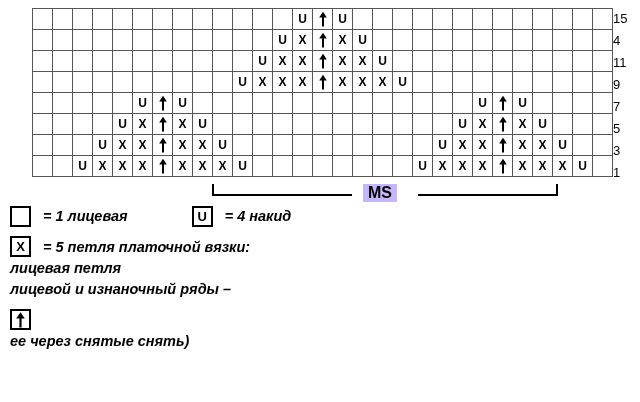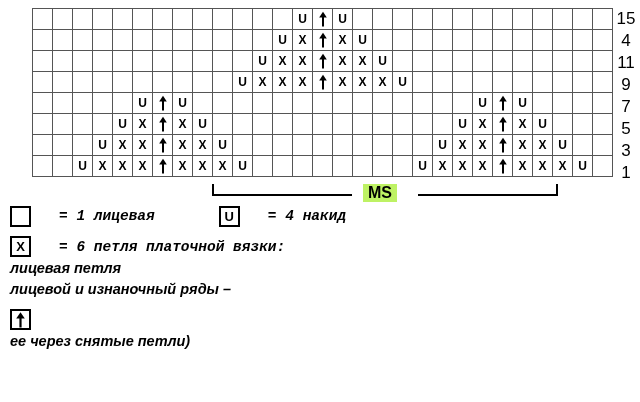--- a/index.html
+++ b/index.html
@@ -38,42 +38,42 @@
   }
   .arrowcell svg{display:block;margin:0 auto;}
   
   .rownums{
     position:absolute;
     left:613px; top:8px;
     width:26px;
   }
   .rownum{
     height:22px;line-height:22px;
-    font-size:17px;
+    font-size:13px;
     font-family:"Liberation Sans", sans-serif;
-    text-align:center;
+    text-align:left;
   }
   
   #msbar{
     position:absolute;
     left:212px; top:184px;
     width:346px; height:22px;
   }
   #msbar .vl{
     position:absolute;top:0;width:2px;height:11px;background:#000;
   }
   #msbar .hl{
     position:absolute;top:10px;height:2px;background:#000;
   }
   #msbar .mslabel{
     position:absolute;
     left:151px; top:0px;
     font-size:16px;font-weight:bold;
     font-family:"Liberation Sans", sans-serif;
-    background:#bef264;padding:0 5px;
+    background:#c4b5fd;padding:0 5px;
   }
   
   #legend{
     position:absolute;
     left:10px; top:205px;
     width:620px;
     font-size:14.5px;
     font-style:italic;
     font-weight:bold;
     font-family:"Liberation Sans", sans-serif;
@@ -90,22 +90,21 @@
     line-height:17px;
     font-size:13px;
     font-weight:bold;
     font-style:normal;
     background:#fff;
   }
   .box svg{display:block;margin:0 auto;}
   .legtext{
     display:inline-block;
     vertical-align:middle;
-    margin-left:24px;
-    font-family:Liberation Mono, monospace;
+    margin-left:8px;
   }
   .legblock{margin-top:9px;}
   .legcont{display:block;margin-top:1px;}
   .inlinegap{display:inline-block;width:56px;}
 </style>
 </head>
 <body>
 
 <div id="chart">
   <table class="grid">
@@ -445,27 +444,27 @@
   <div class="legrow">
     <span class="box"></span>
     <span class="legtext">= 1 лицевая</span>
     <span class="inlinegap"></span>
     <span class="box">U</span>
     <span class="legtext">= 4 накид</span>
   </div>
 
   <div class="legrow legblock">
     <span class="box">X</span>
-    <span class="legtext">= 6 петля платочной вязки:</span>
+    <span class="legtext">= 5 петля платочной вязки:</span>
     <span class="legcont">лицевая петля</span>
     <span class="legcont">лицевой и изнаночный ряды –</span>
   </div>
 
   <div class="legrow legblock">
     <span class="box">
       <svg width="17" height="17" viewBox="0 0 17 17">
         <path d="M8.5 16.5 L8.5 5.5" stroke="#000" stroke-width="2.2" fill="none"></path>
         <path d="M8.5 1.2 L4.2 7.4 L12.8 7.4 Z" fill="#000"></path>
       </svg>
     </span>
-    <span class="legcont">ее через снятые петли)</span>
+    <span class="legcont">ее через снятые снять)</span>
   </div>
 </div>
 
 </body></html>

